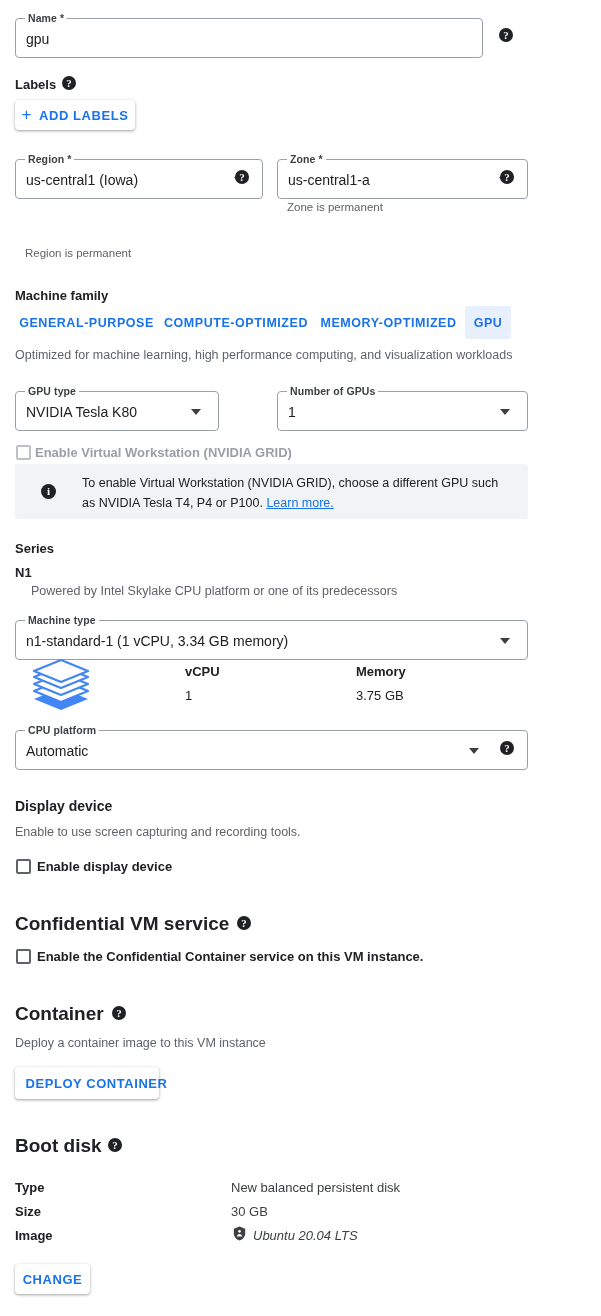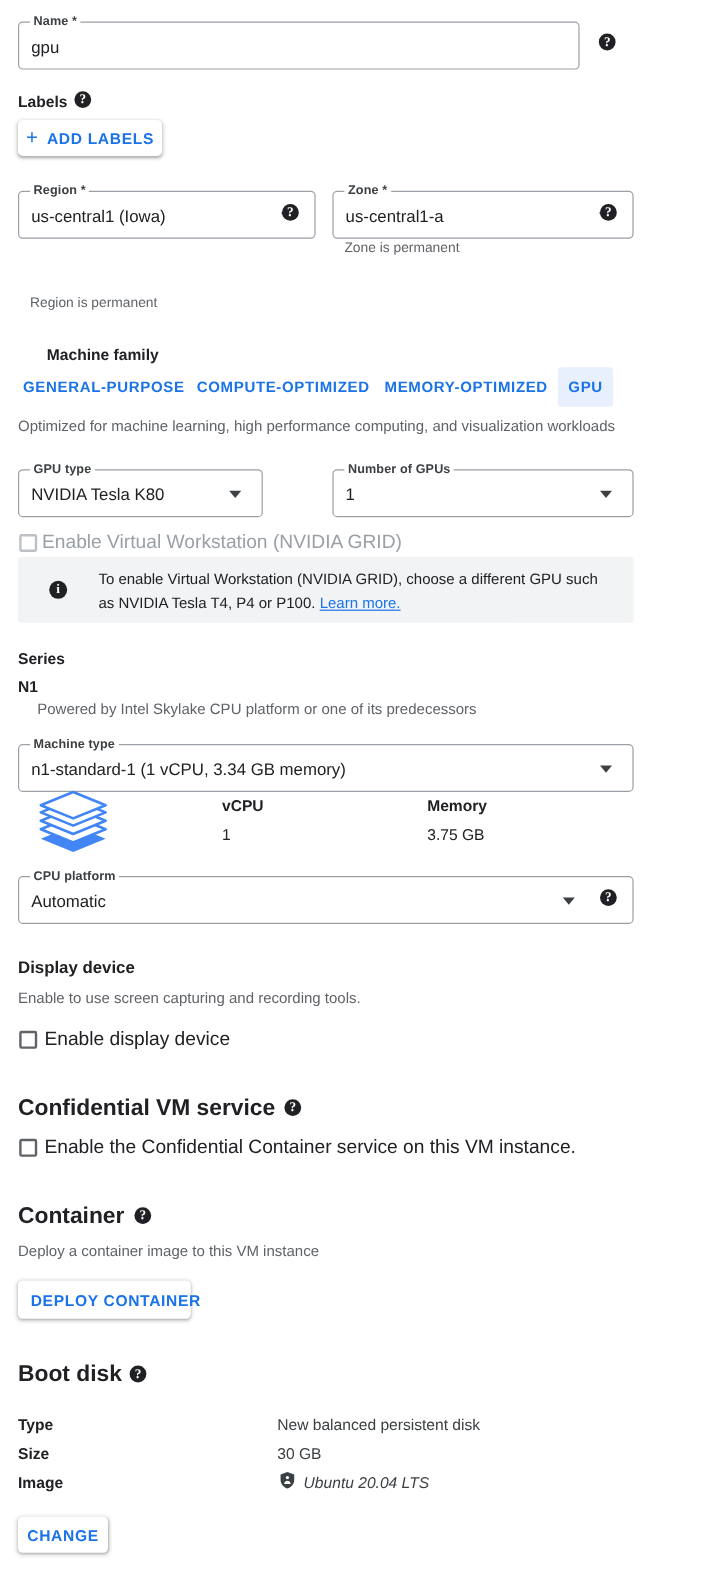--- a/index.html
+++ b/index.html
@@ -209,24 +209,25 @@
     border-radius: 2px;
     background: #fff;
     cursor: pointer;
   }
   .cbox.disabled {
     border-color: #bdc1c6;
     cursor: default;
   }
   .cbox-label {
     position: absolute;
-    font-size: 16px;
-    color: #202124;
-    line-height: 16px;
-    white-space: nowrap;
+    font-size: 13px;
+    color: #202124;
+    line-height: 16px;
+    white-space: nowrap;
+    font-weight: bold;
   }
   .cbox-label.disabled {
     color: #9aa0a6;
   }
 
   
   .layers {
     position: absolute;
   }
 
@@ -279,21 +280,21 @@
 
   <div class="field" style="left:277px; top:159px; width:251px;">
     <span class="legend">Zone *</span>
     <span class="value">us-central1-a</span>
     <span class="caret" style="right:18px;"></span>
   </div>
   <span class="help-icon help-abs" style="left:500px; top:170px;">?</span>
   <span class="helper" style="left:287px; top:200px;">Zone is permanent</span>
 
 
-  <span class="h-small" style="left:15px; top:288px;margin-left:24px;">Machine family</span>
+  <span class="h-small" style="left:15px; top:288px;">Machine family</span>
 
   <div class="fam-tab" style="left:17px; top:306px; width:139px;">
     <span>GENERAL-PURPOSE</span>
   </div>
   <div class="fam-tab" style="left:160px; top:306px; width:152px;">
     <span>COMPUTE-OPTIMIZED</span>
   </div>
   <div class="fam-tab" style="left:317px; top:306px; width:143px;">
     <span>MEMORY-OPTIMIZED</span>
   </div>

